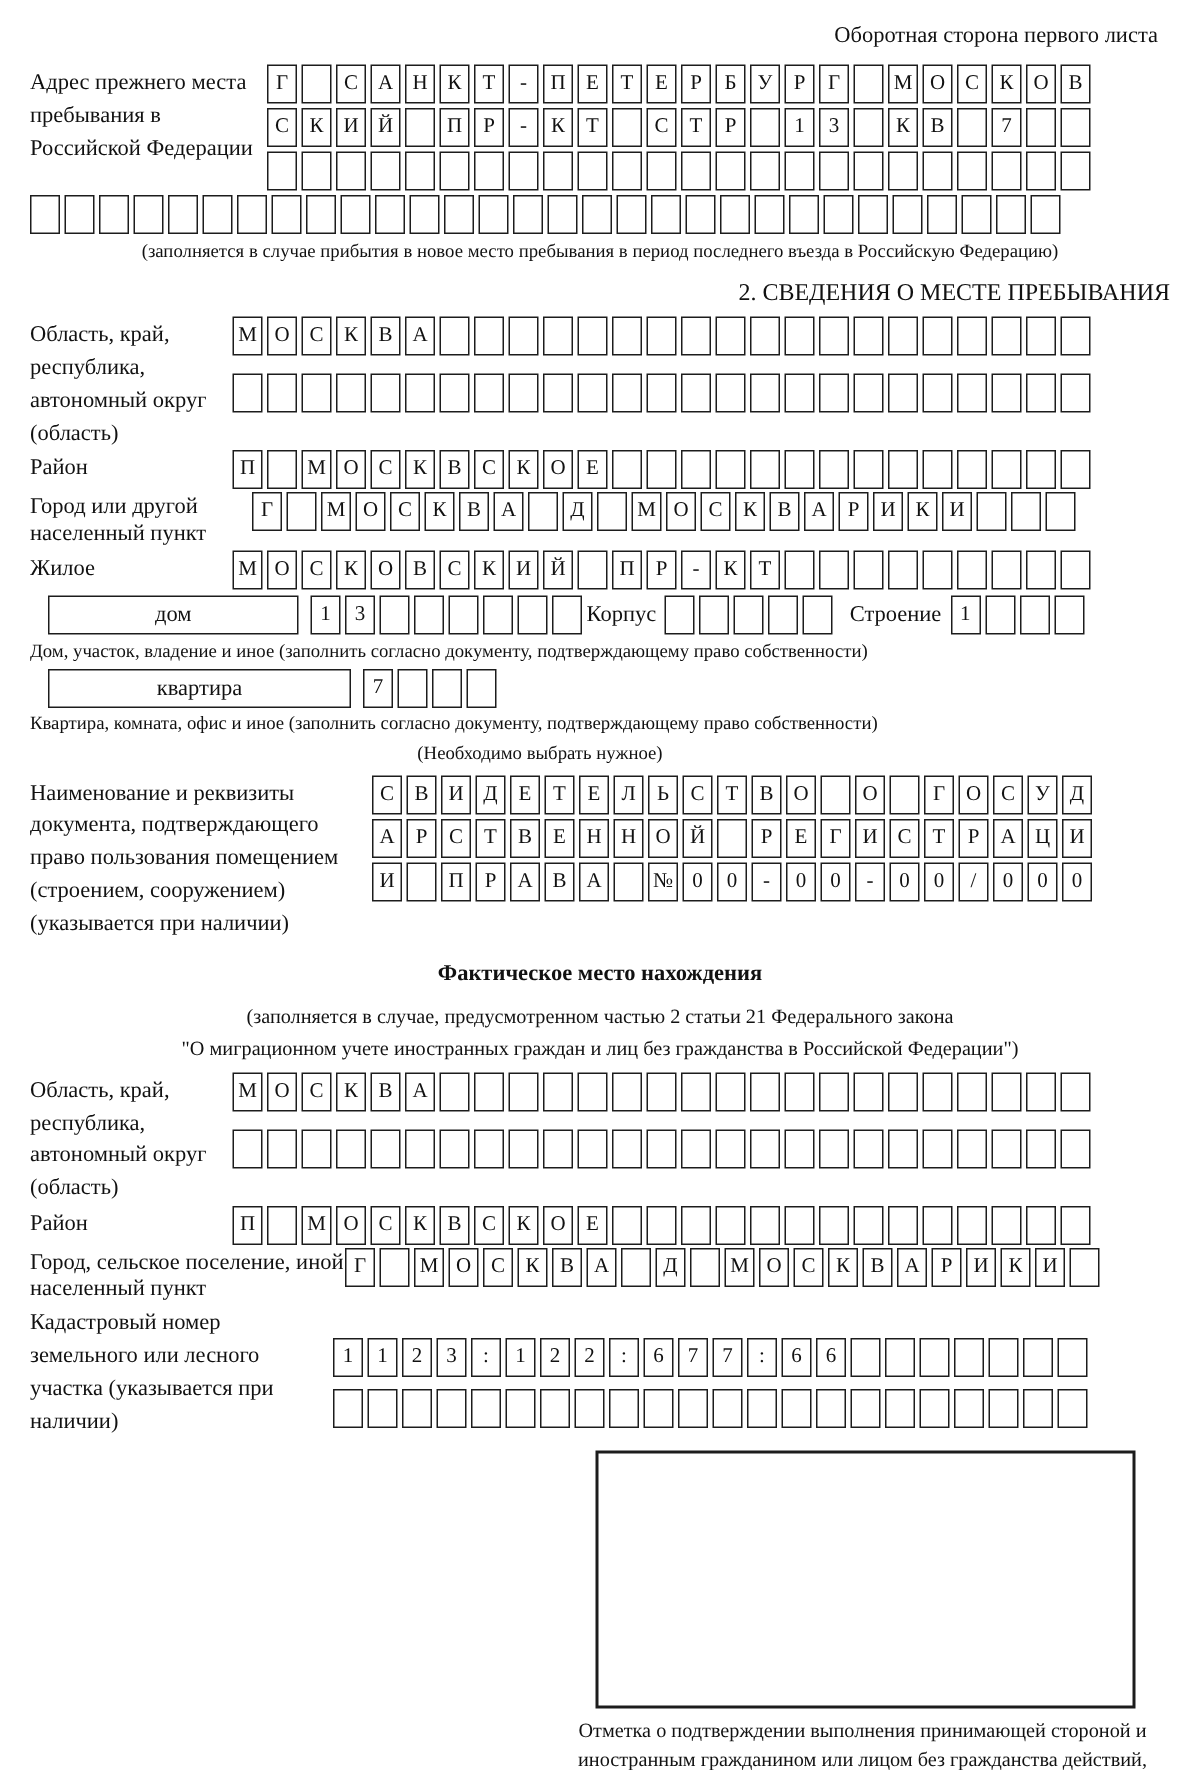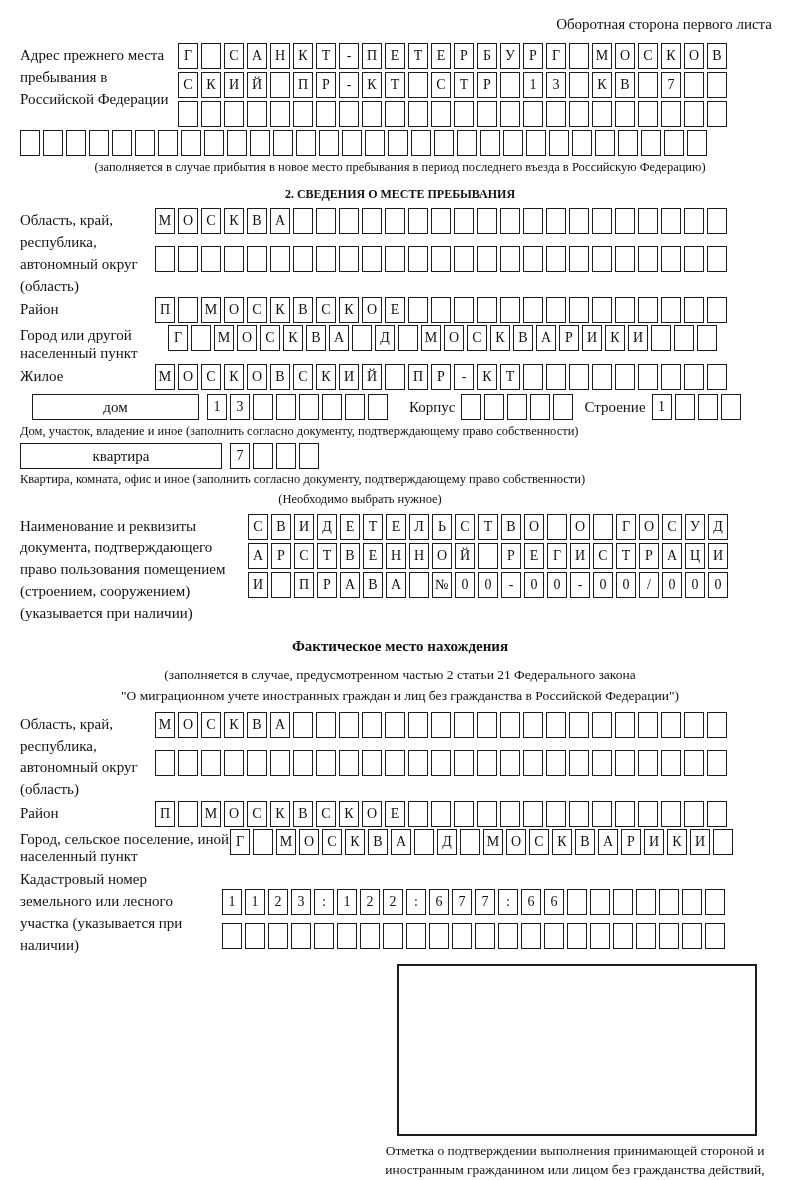--- a/index.html
+++ b/index.html
@@ -18,21 +18,21 @@
     background:#fff;
   }
   .cellrow{margin-bottom:3px;}
   
   .frow{display:flex;align-items:flex-start;}
   .flabel{flex:0 0 auto;font-size:15px;line-height:1.45;padding-top:2px;}
   .w158{width:158px;} .w135{width:135px;} .w148{width:148px;}
   .w228{width:228px;} .w210{width:210px;} .w202{width:202px;}
   .caption{font-size:12.5px;line-height:1.3;}
   .caption.center{text-align:center;}
-  .sec-title{font-weight:bold;font-size:12px;text-align:center;margin:12px 0 6px 0;}
+  .sec-title{font-weight:normal;font-size:16px;text-align:right;margin:12px 0 6px 0;}
   .sub-title{font-weight:bold;font-size:15px;text-align:center;margin:14px 0 10px 0;}
   .note-line{font-size:13.5px;text-align:center;line-height:1.5;}
   
   .bigbox{
     flex:0 0 auto;border:1.5px solid #1c1c1c;height:24px;line-height:24px;
     text-align:center;font-size:15px;background:#fff;
   }
   .inline-lab{font-size:15px;line-height:27px;flex:0 0 auto;}
   
   .chk-row{display:flex;align-items:center;margin:6px 0 2px 12px;font-size:15px;}
@@ -331,39 +331,39 @@
     <div class="cells">
         <span class="cell">1</span>
         <span class="cell">3</span>
         <span class="cell"></span>
         <span class="cell"></span>
         <span class="cell"></span>
         <span class="cell"></span>
         <span class="cell"></span>
         <span class="cell"></span>
       </div>
-    <div class="inline-lab" style="margin:0 6px 0 18px;">Корпус</div>
+    <div class="inline-lab" style="margin:0 6px 0 0;">Корпус</div>
     <div class="cells">
         <span class="cell"></span>
         <span class="cell"></span>
         <span class="cell"></span>
         <span class="cell"></span>
         <span class="cell"></span>
       </div>
     <div class="inline-lab" style="margin:0 6px 0 8px;">Строение</div>
     <div class="cells">
         <span class="cell">1</span>
         <span class="cell"></span>
         <span class="cell"></span>
         <span class="cell"></span>
       </div>
   </div>
   <div class="caption mb4">Дом, участок, владение и иное (заполнить согласно документу, подтверждающему право собственности)</div>
 
-  <div class="frow mb2" style="">
+  <div class="frow mb2" style="margin-left:12px;">
     <div class="bigbox" style="width:200px;margin-right:8px;">квартира</div>
     <div class="cells">
         <span class="cell">7</span>
         <span class="cell"></span>
         <span class="cell"></span>
         <span class="cell"></span>
       </div>
   </div>
   <div class="caption mb4">Квартира, комната, офис и иное (заполнить согласно документу, подтверждающему право собственности)</div>
 

